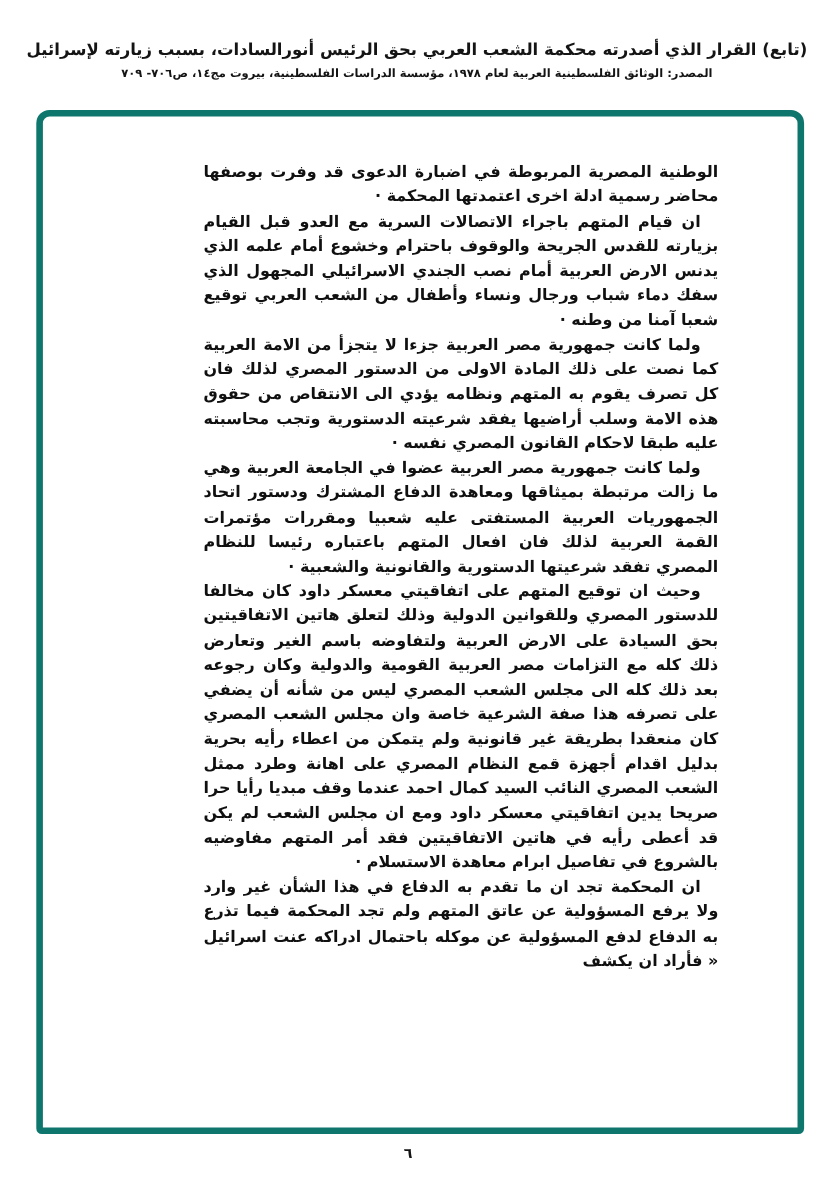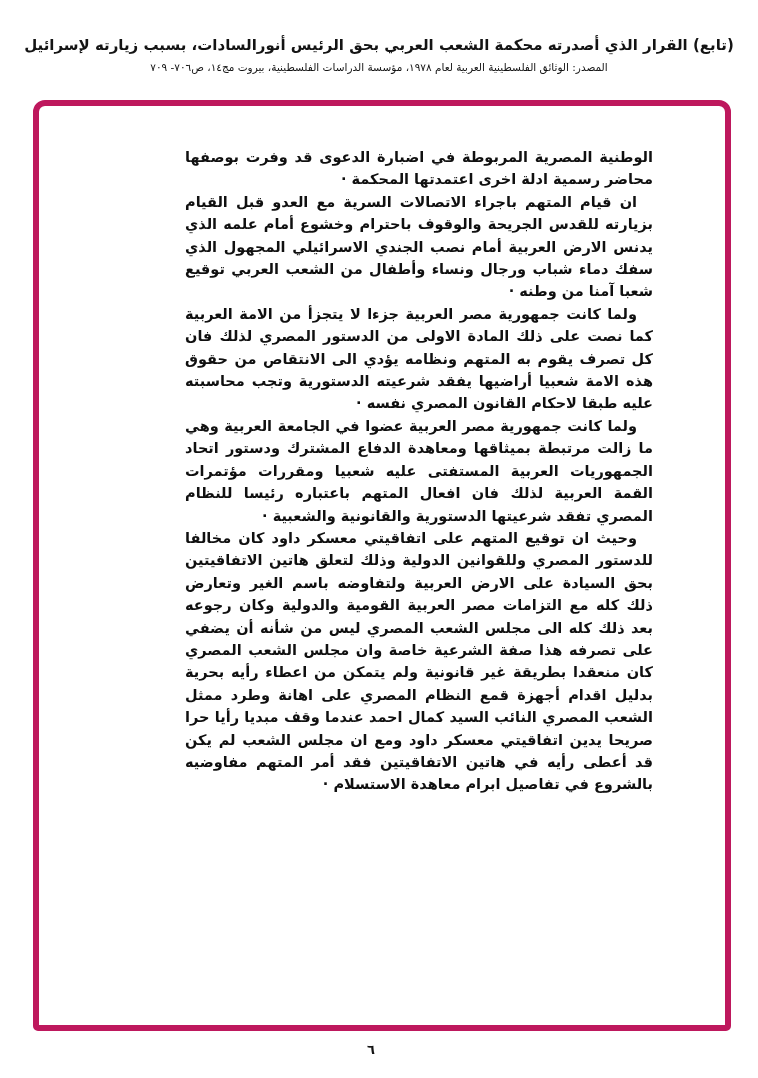--- a/index.html
+++ b/index.html
@@ -24,30 +24,30 @@
     text-align: center;
     direction: rtl;
   }
   .header .title {
     font-size: 15px;
     font-weight: bold;
     letter-spacing: 0px;
   }
   .header .source {
     font-size: 10.5px;
-    font-weight: normal;
+    font-weight: bold;
     margin-top: 7px;
   }
   .frame {
     position: absolute;
     left: 33px;
     top: 100px;
     width: 686px;
     height: 919px;
-    border: 6px solid #be185d;
+    border: 6px solid #0f766e;
     border-radius: 12px 12px 5px 5px;
     background: #ffffff;
   }
   .textcol {
     position: absolute;
     top: 40px;
     right: 72px;
     width: 468px;
     direction: rtl;
     text-align: justify;
@@ -82,21 +82,22 @@
 
   <div class="header">
     <div class="title">(تابع) القرار الذي أصدرته محكمة الشعب العربي بحق الرئيس أنورالسادات، بسبب زيارته لإسرائيل</div>
     <div class="source">المصدر: الوثائق الفلسطينية العربية لعام ١٩٧٨، مؤسسة الدراسات الفلسطينية، بيروت مج١٤، ص٧٠٦- ٧٠٩</div>
   </div>
 
   <div class="frame">
     <div class="textcol">
       <p class="no-indent">الوطنية المصرية المربوطة في اضبارة الدعوى قد وفرت بوصفها محاضر رسمية ادلة اخرى اعتمدتها المحكمة ·</p>
       <p>ان قيام المتهم باجراء الاتصالات السرية مع العدو قبل القيام بزيارته للقدس الجريحة والوقوف باحترام وخشوع أمام علمه الذي يدنس الارض العربية أمام نصب الجندي الاسرائيلي المجهول الذي سفك دماء شباب ورجال ونساء وأطفال من الشعب العربي توقيع شعبا آمنا من وطنه ·</p>
-      <p>ولما كانت جمهورية مصر العربية جزءا لا يتجزأ من الامة العربية كما نصت على ذلك المادة الاولى من الدستور المصري لذلك فان كل تصرف يقوم به المتهم ونظامه يؤدي الى الانتقاص من حقوق هذه الامة شعبيا أراضيها يفقد شرعيته الدستورية وتجب محاسبته عليه طبقا لاحكام القانون المصري نفسه ·</p>
+      <p>ولما كانت جمهورية مصر العربية جزءا لا يتجزأ من الامة العربية كما نصت على ذلك المادة الاولى من الدستور المصري لذلك فان كل تصرف يقوم به المتهم ونظامه يؤدي الى الانتقاص من حقوق هذه الامة وسلب أراضيها يفقد شرعيته الدستورية وتجب محاسبته عليه طبقا لاحكام القانون المصري نفسه ·</p>
       <p>ولما كانت جمهورية مصر العربية عضوا في الجامعة العربية وهي ما زالت مرتبطة بميثاقها ومعاهدة الدفاع المشترك ودستور اتحاد الجمهوريات العربية المستفتى عليه شعبيا ومقررات مؤتمرات القمة العربية لذلك فان افعال المتهم باعتباره رئيسا للنظام المصري تفقد شرعيتها الدستورية والقانونية والشعبية ·</p>
       <p>وحيث ان توقيع المتهم على اتفاقيتي معسكر داود كان مخالفا للدستور المصري وللقوانين الدولية وذلك لتعلق هاتين الاتفاقيتين بحق السيادة على الارض العربية ولتفاوضه باسم الغير وتعارض ذلك كله مع التزامات مصر العربية القومية والدولية وكان رجوعه بعد ذلك كله الى مجلس الشعب المصري ليس من شأنه أن يضفي على تصرفه هذا صفة الشرعية خاصة وان مجلس الشعب المصري كان منعقدا بطريقة غير قانونية ولم يتمكن من اعطاء رأيه بحرية بدليل اقدام أجهزة قمع النظام المصري على اهانة وطرد ممثل الشعب المصري النائب السيد كمال احمد عندما وقف مبديا رأيا حرا صريحا يدين اتفاقيتي معسكر داود ومع ان مجلس الشعب لم يكن قد أعطى رأيه في هاتين الاتفاقيتين فقد أمر المتهم مفاوضيه بالشروع في تفاصيل ابرام معاهدة الاستسلام ·</p>
+      <p>ان المحكمة تجد ان ما تقدم به الدفاع في هذا الشأن غير وارد ولا يرفع المسؤولية عن عاتق المتهم ولم تجد المحكمة فيما تذرع به الدفاع لدفع المسؤولية عن موكله باحتمال ادراكه عنت اسرائيل « فأراد ان يكشف</p>
     </div>
   </div>
 
   <div class="page-number">٦</div>
 
 </div>
 
 </body></html>

